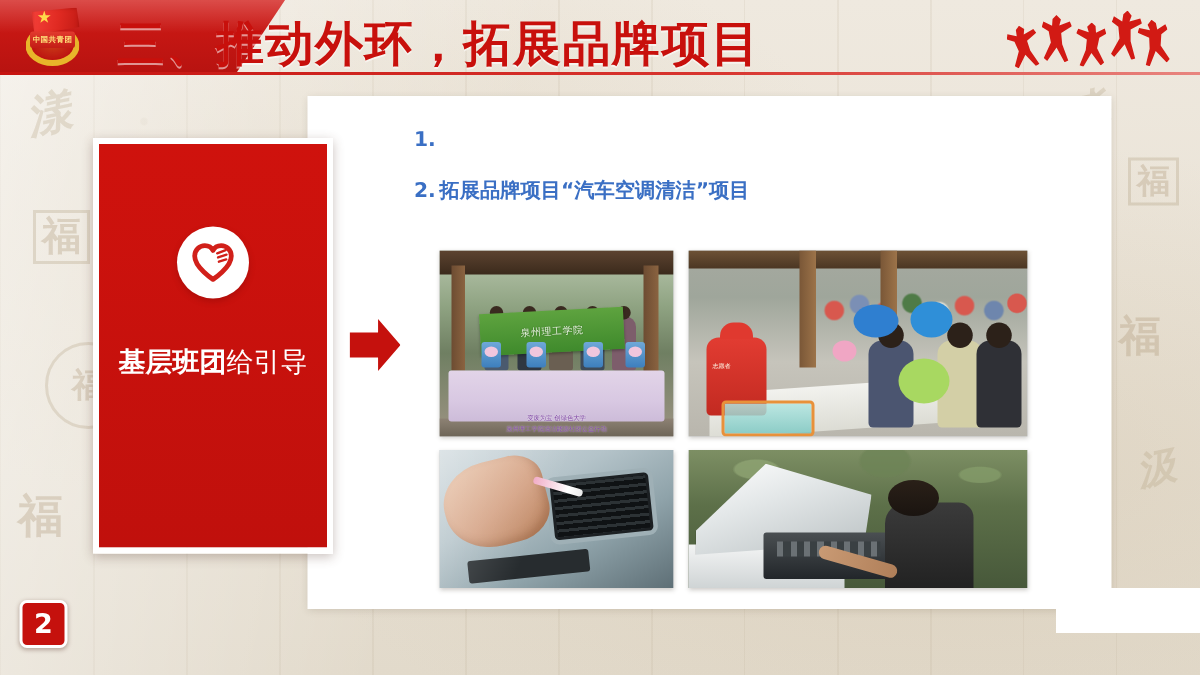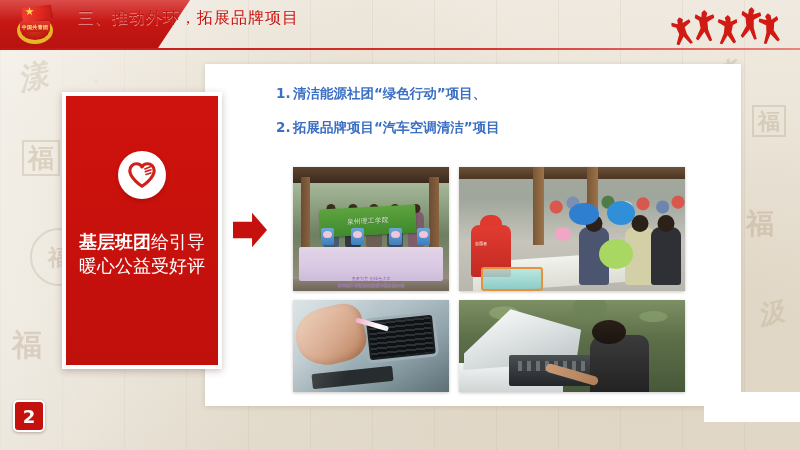--- a/index.html
+++ b/index.html
@@ -97,21 +97,21 @@
     position: absolute; left: 7px; top: 17px; width: 30px; height: 11px;
     background: linear-gradient(180deg,#e23a2e 0%, #c31d15 100%);
     border-radius: 2px;
     color: #ffe27a; font-size: 5px; font-weight: 700;
     display: flex; align-items: center; justify-content: center;
     letter-spacing: .3px;
     font-family: "DejaVu Sans", sans-serif;
   }
   .header-title {
     position: absolute; left: 78px; top: 8px;
-    font-size: 16px; font-weight: 400; color: #c8100c;
+    font-size: 32px; font-weight: 700; color: #c8100c;
     letter-spacing: 1px;
     text-shadow: 0 1px 0 rgba(255,255,255,.55);
     font-family: "DejaVu Sans", "Liberation Sans", sans-serif;
     white-space: nowrap;
   }
   .header-rule {
     position: absolute; left: 0; top: 48px; width: 800px; height: 2px;
     background: linear-gradient(90deg, #c61410 0%, #d8352f 60%, #e8857f 100%);
   }
   .jumpers { position: absolute; right: 18px; top: 3px; width: 112px; height: 44px; }
@@ -365,21 +365,20 @@
 
     <div class="header-rule"></div>
   </div>
 
   <div class="content-panel"></div>
 
   <div class="bullets">
     <div class="bullet">
       <div class="bullet-num">1.</div>
       <div class="bullet-body">
-        <div>清洁能源社团“绿色行动”项目、</div>
       </div>
     </div>
     <div class="bullet">
       <div class="bullet-num">2.</div>
       <div class="bullet-body">
         <div>拓展品牌项目“汽车空调清洁”项目</div>
       </div>
     </div>
   </div>
 
@@ -387,21 +386,20 @@
     <div class="heart-badge">
       <svg viewBox="0 0 32 32" aria-hidden="true">
         <path d="M16 28 C16 28 3 19.5 3 11.5 C3 7 6.4 4 10.2 4 C12.8 4 15 5.4 16 7.4 C17 5.4 19.2 4 21.8 4 C25.6 4 29 7 29 11.5 C29 19.5 16 28 16 28 Z" fill="none" stroke="#d1201a" stroke-width="3.4" stroke-linejoin="round"></path>
         <path d="M19 9.5 L25 7.2 M19.6 12.4 L25.6 10.4 M20.2 15.4 L25.4 13.8" stroke="#d1201a" stroke-width="1.7" stroke-linecap="round"></path>
       </svg>
     </div>
     <div class="feature-text">
       <div class="feature-line">
         <span class="feature-strong">基层班团</span><span>给引导</span>
       </div>
-      <div class="feature-line">暖心公益受好评</div>
     </div>
   </div>
 
   <div class="arrow"></div>
 
   <div class="photo p1">
     <div class="ph-inner">
       <div class="sky"></div>
       <div class="floor"></div>
       <div class="pavilion-roof"></div>

